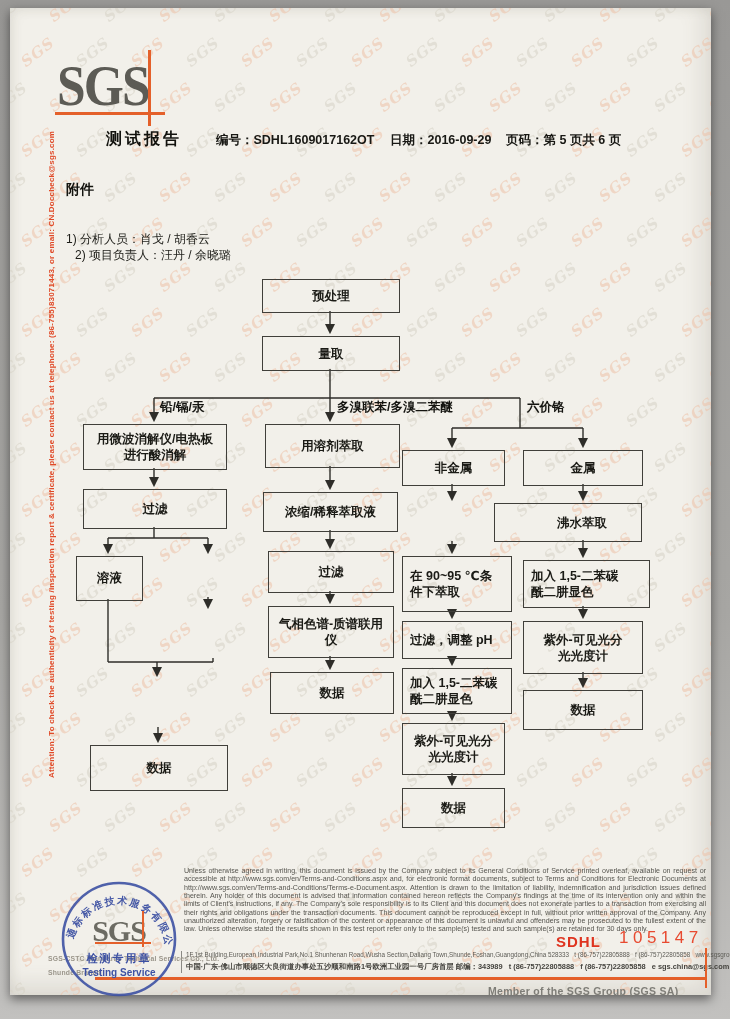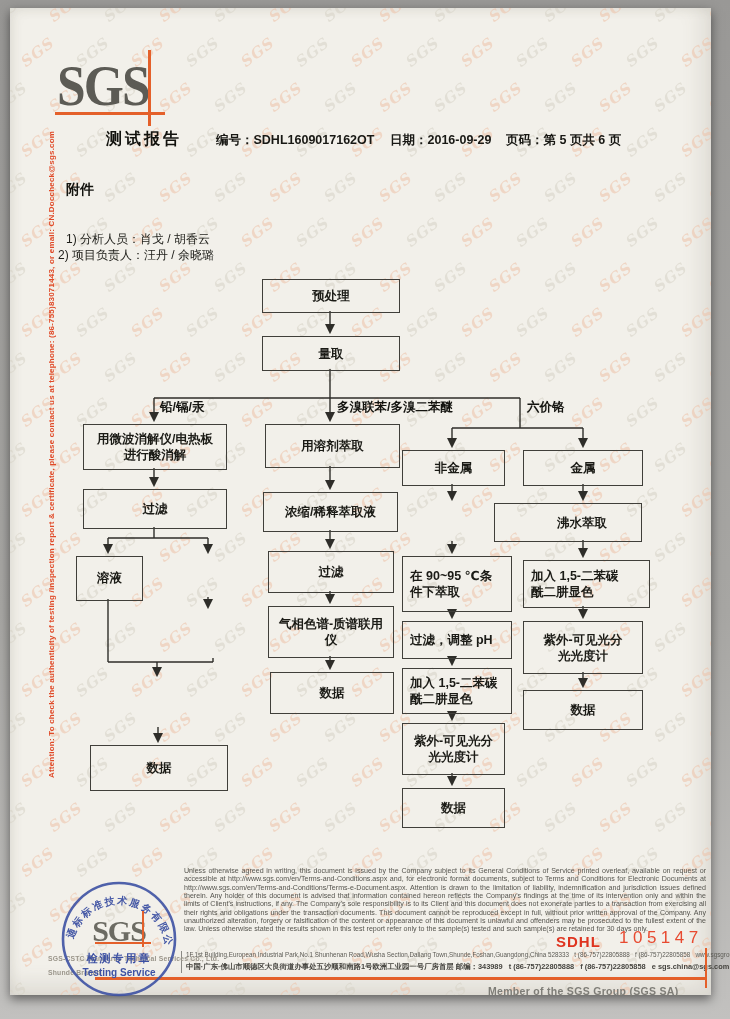--- a/index.html
+++ b/index.html
@@ -369,21 +369,21 @@
   </div>
   <div class="abs hdr-meta" style="left:390px;top:132px;">
     <span>日期：</span><span>2016-09-29</span>
   </div>
   <div class="abs hdr-meta" style="left:506px;top:132px;">
     <span>页码：</span><span>第 5 页共 6 页</span>
   </div>
 
   <div class="abs" style="left:66px;top:181px;font-size:14px;font-weight:700;color:#14140f;">附件</div>
   <div class="abs note-line" style="left:66px;top:231px;">1) 分析人员：肖戈 / 胡香云</div>
-  <div class="abs note-line" style="left:58px;top:247px;">2) 项目负责人：汪丹 / 余晓璐</div>
+  <div class="abs note-line" style="left:75px;top:247px;">2) 项目负责人：汪丹 / 余晓璐</div>
 
   <svg id="connectors" viewBox="0 0 730 1019">
     <defs>
       <marker id="ah" viewBox="0 0 10 10" refX="8" refY="5" markerWidth="7.5" markerHeight="7.5" orient="auto">
         <path d="M0,0 L10,5 L0,10 z" fill="#2e2d29"></path>
       </marker>
     </defs>
     <g stroke="#2e2d29" stroke-width="1.4" fill="none">
       <line x1="330" y1="369" x2="330" y2="398"></line>
       <line x1="154" y1="398" x2="520" y2="398"></line>

